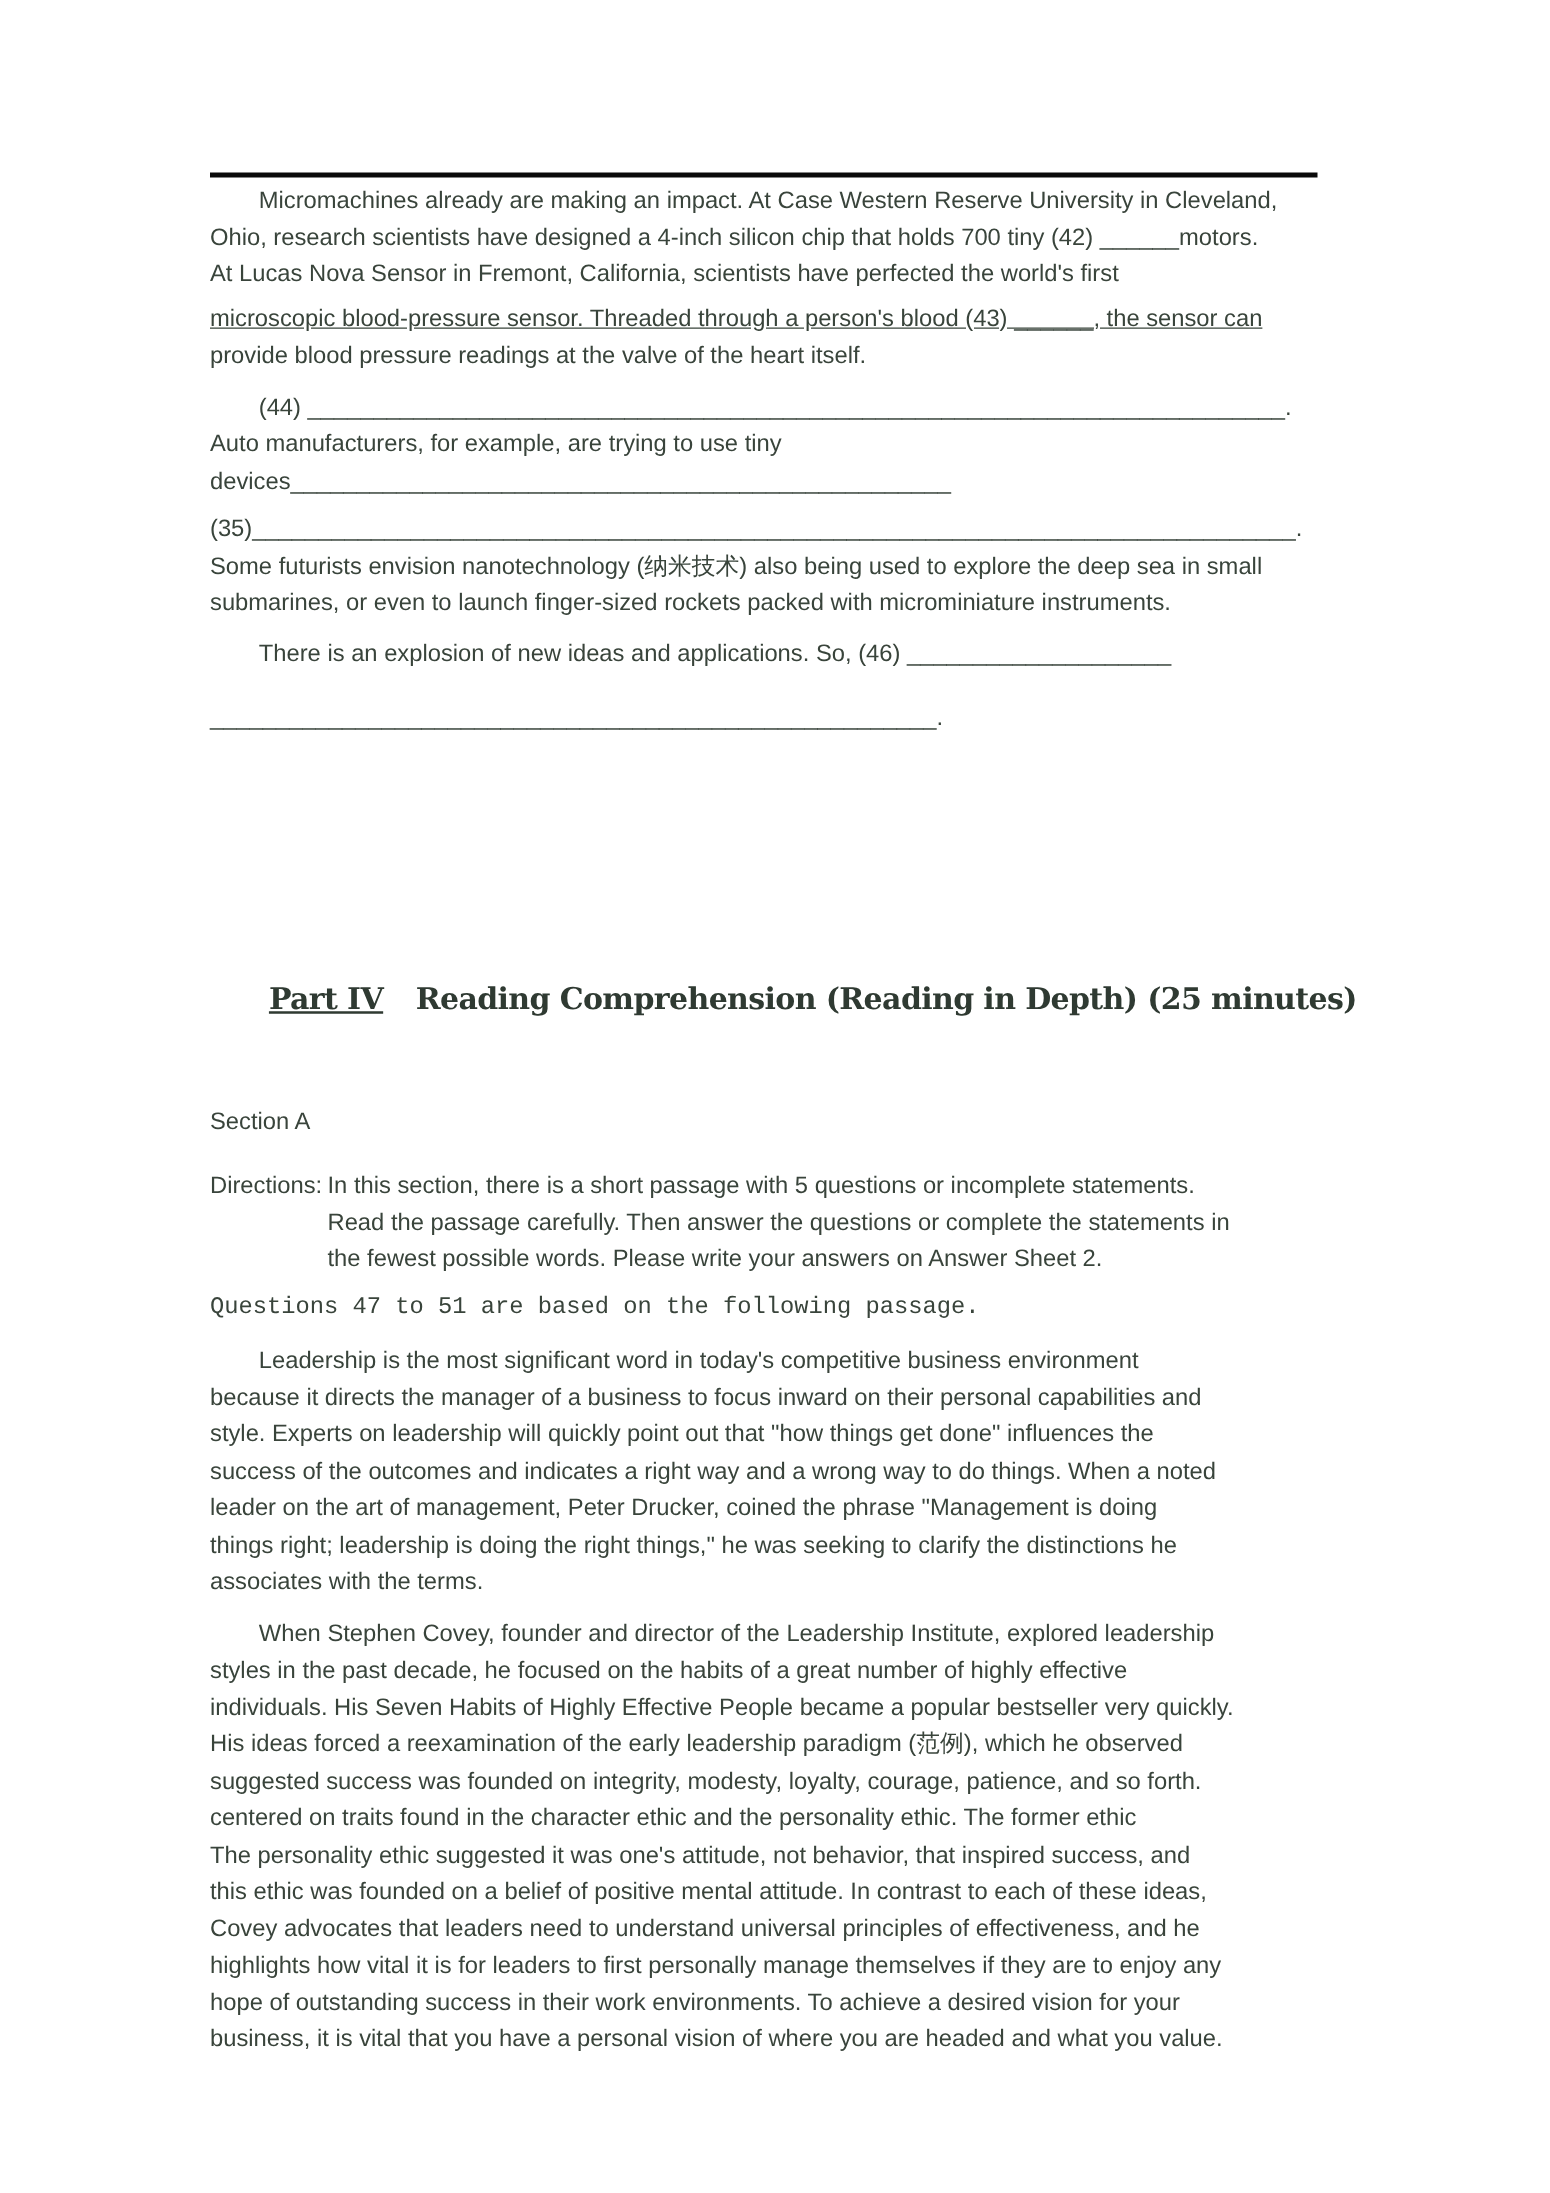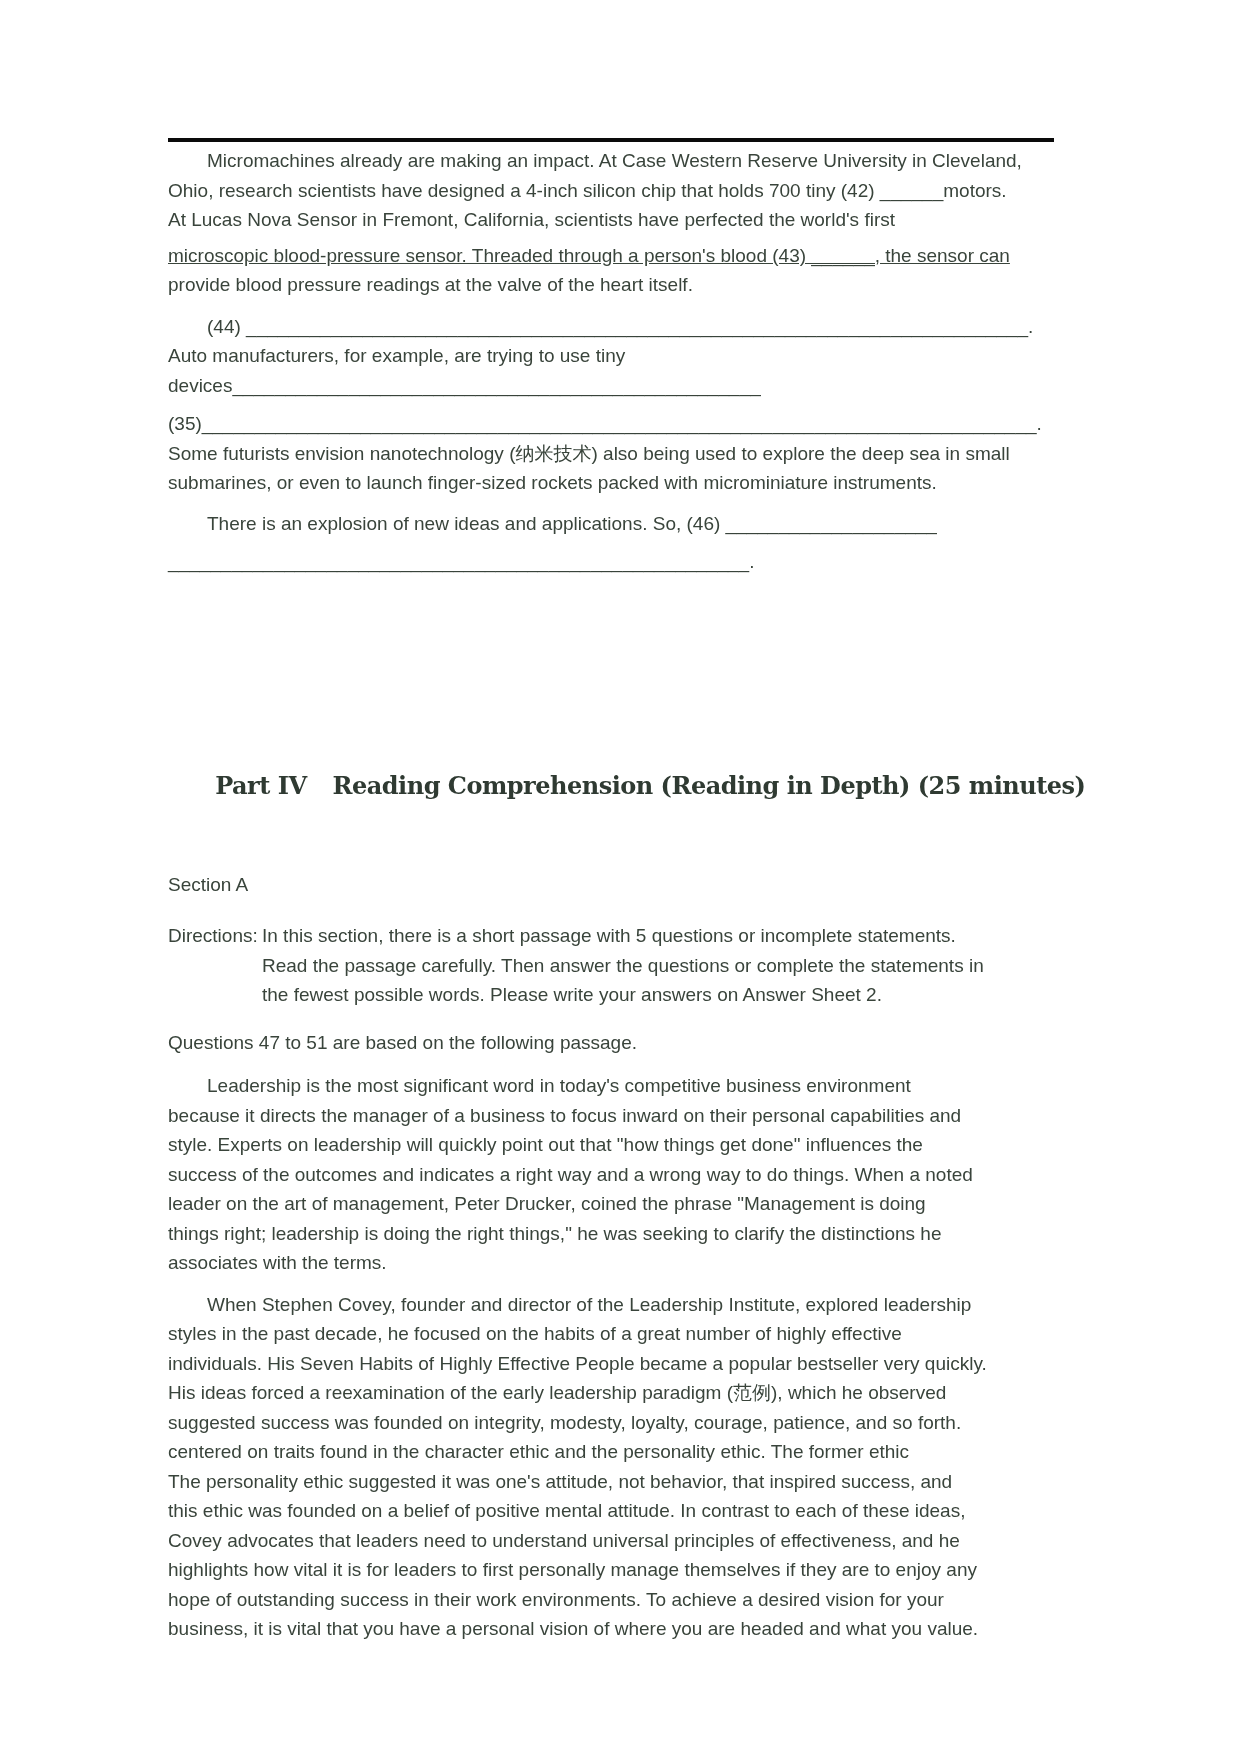--- a/index.html
+++ b/index.html
@@ -31,44 +31,44 @@
   }
   .line {
     white-space: pre;
   }
   .ind { padding-left: 39px; }
   .gap-sm { margin-top: 6px; text-decoration: underline; }
   .gap-45 { margin-top: 9px; }
   .p1 { margin-top: 4px; }
   .b44 { margin-top: 12px; }
   .p3 { margin-top: 11px; }
-  .p3 .cont { margin-top: 9px; }
+  .p3 .cont { margin-top: 22px; }
   .part-heading {
     margin-top: 155px;
     font-family: "DejaVu Serif", serif;
     font-weight: bold;
     font-size: 24px;
     letter-spacing: -0.5px;
     line-height: 36px;
     color: #2f3a32;
     white-space: pre;
   }
-  .part-heading .part-label { margin-right: 26px; }
+  .part-heading .part-label { margin-right: 26px; text-decoration: underline; }
   .section-label { margin-top: 30px; }
   .directions {
     margin-top: 22px;
     display: flex;
     align-items: flex-start;
   }
   .dir-label {
     flex: 0 0 94px;
     white-space: pre;
   }
   .dir-lines { flex: 1 1 auto; }
-  .questions-note { margin-top: 18px; }
+  .questions-note { margin-top: 8px; font-family: Liberation Mono, monospace; }
   .pp1 { margin-top: 14px; }
   .pp2 { margin-top: 12px; }
 </style>
 </head>
 <body>
 
 <div class="page">
   <div class="content">
 
     <div class="top-rule"></div>

